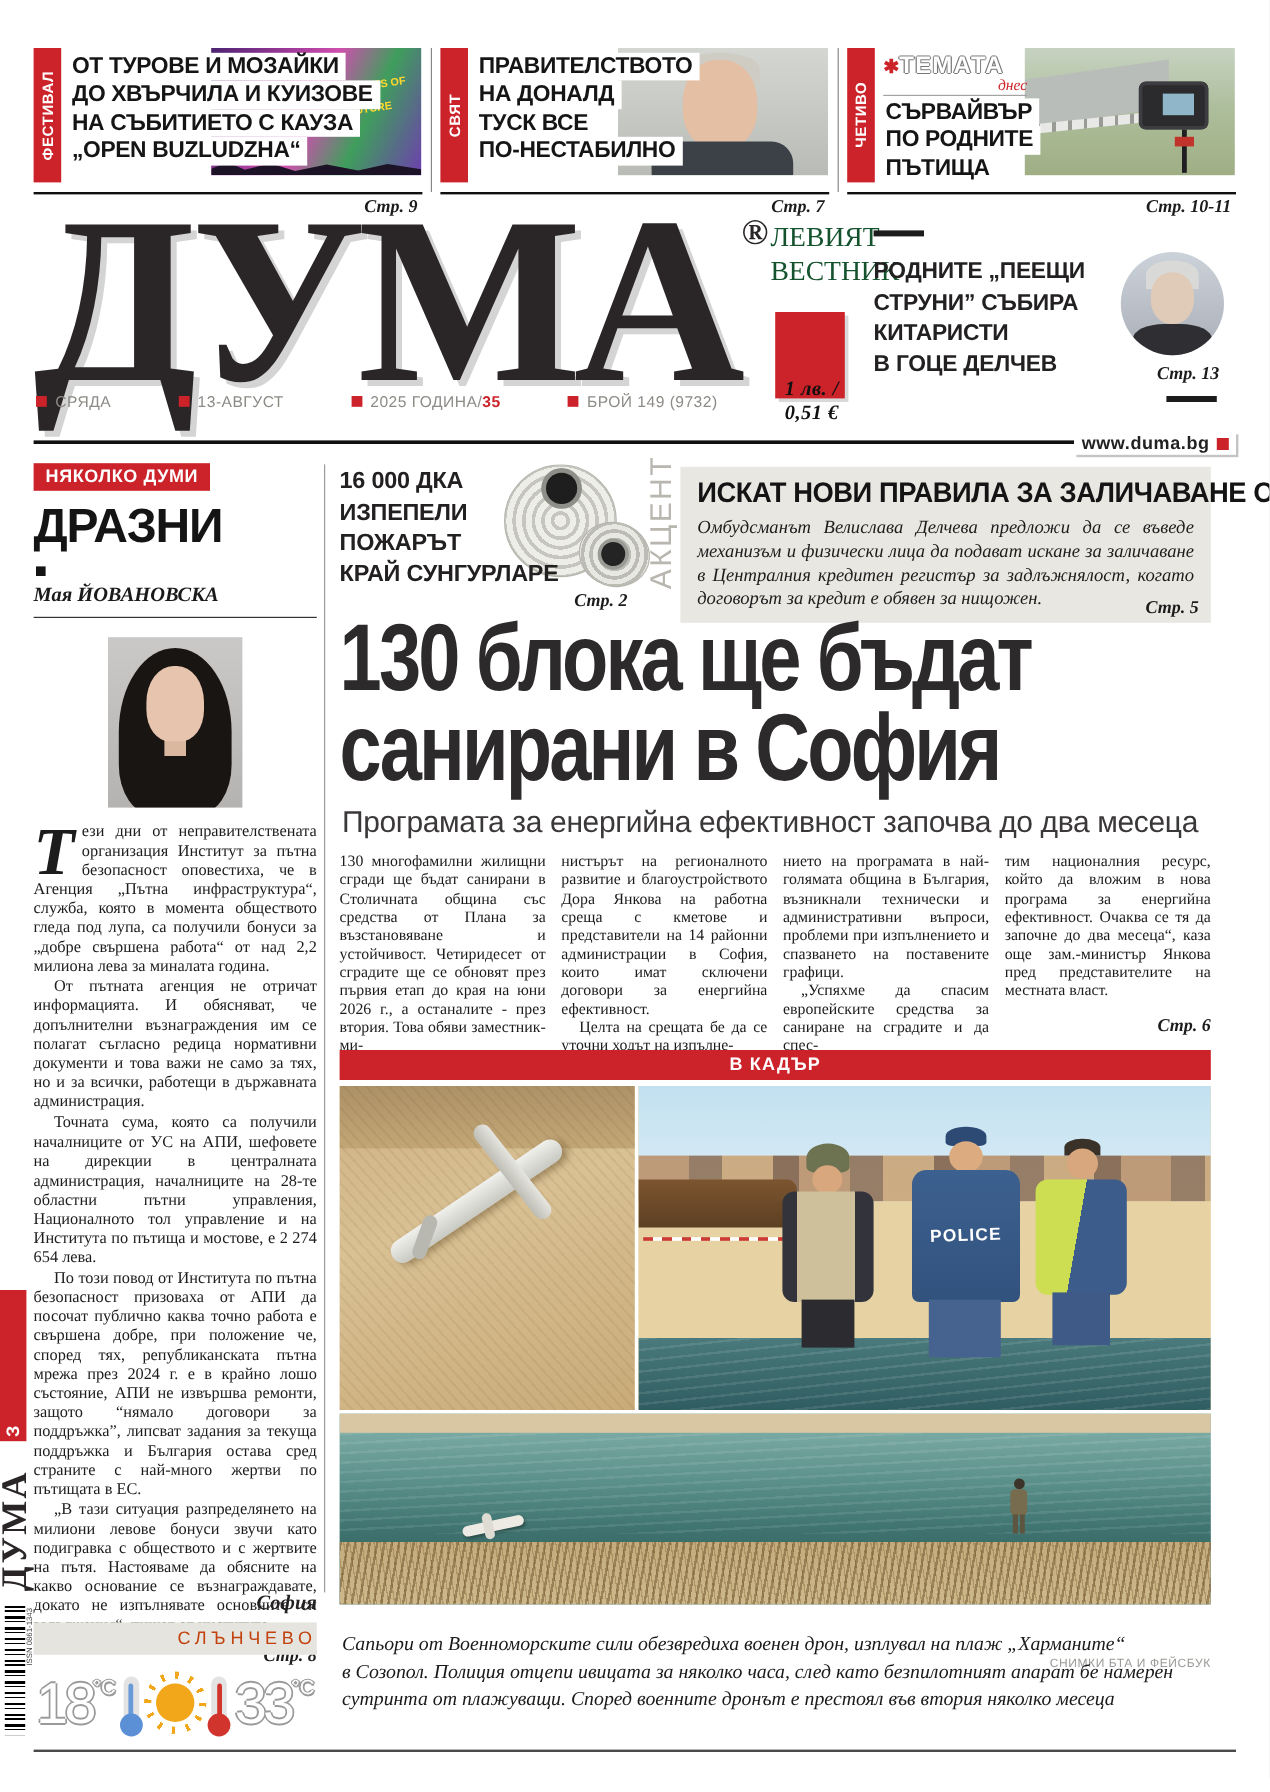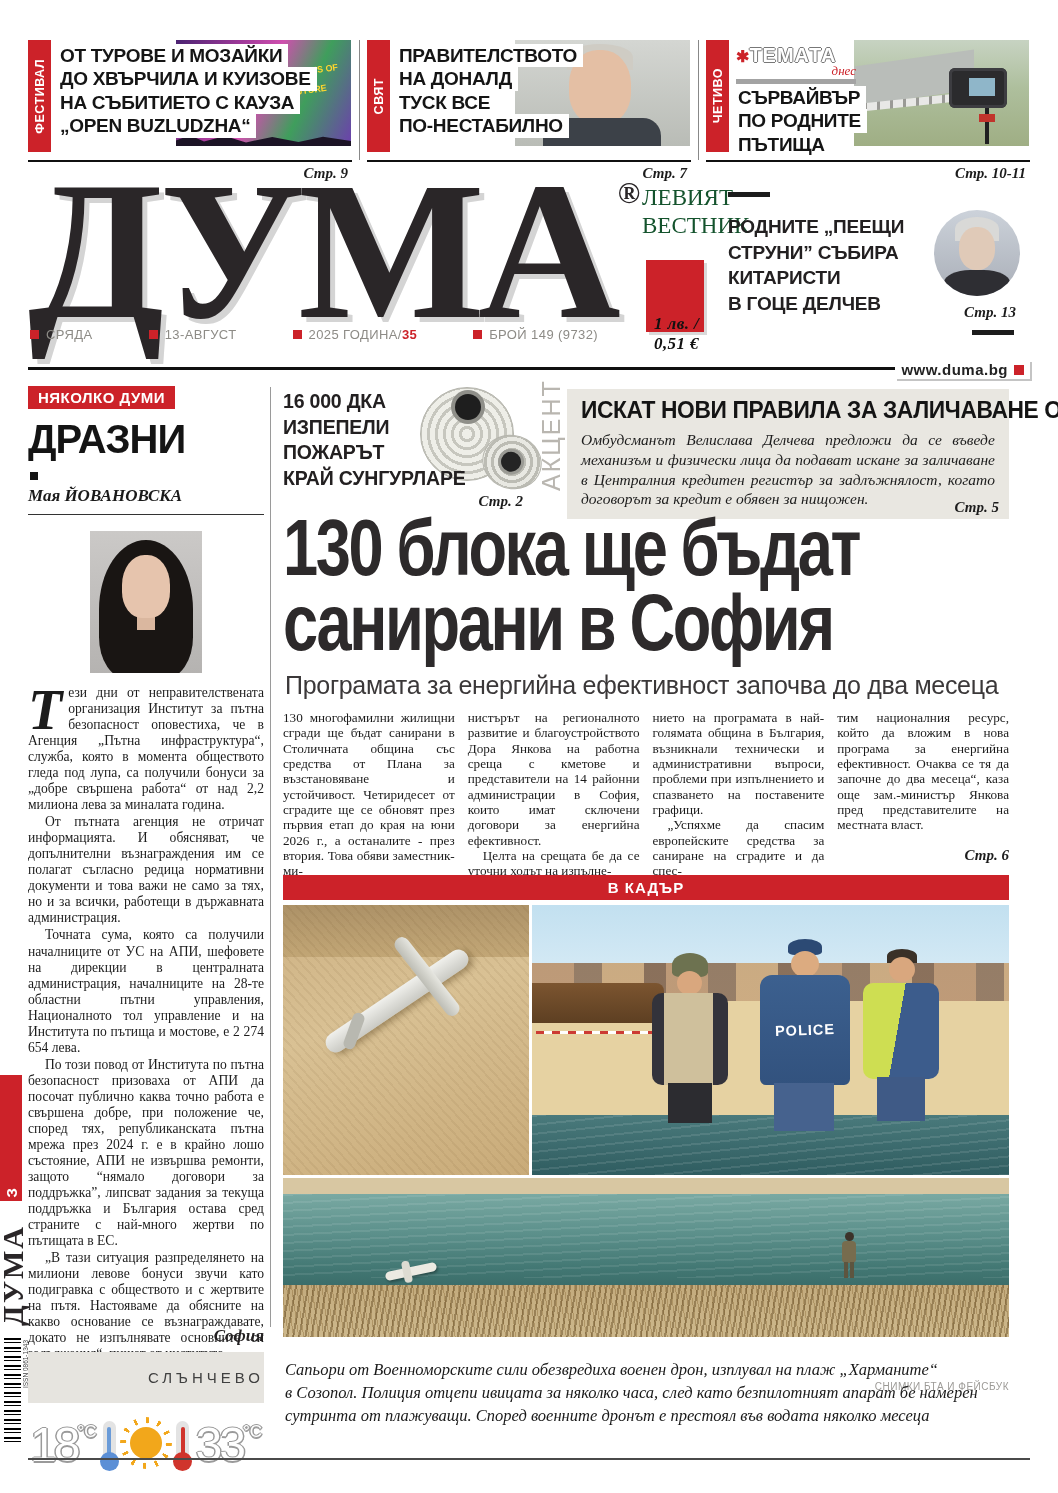--- a/index.html
+++ b/index.html
@@ -75,21 +75,21 @@
   .portrait .neck{position:absolute;top:58%;left:42%;width:16%;height:12%;background:#dab79f;}
   .op-body{font-family:"Liberation Serif",serif;font-size:13.6px;line-height:1.18;text-align:justify;color:#1c1c1c;}
   .op-body p{margin:0 0 1px;text-indent:17px;}
   .op-body p.first{text-indent:0;}
   .dropcap{float:left;font-family:"Liberation Serif",serif;font-style:italic;font-weight:bold;font-size:56px;line-height:.78;padding:4px 6px 0 0;}
   .op-pref{margin-top:10px;}
 
   
   .weather{position:absolute;left:28px;top:1326px;width:236px;text-align:right;}
   .wcity{font-weight:bold;font-style:italic;font-size:17px;}
-  .wcond{margin-top:6px;background:#e6e4df;color:#404040;font-size:15px;letter-spacing:4px;padding:17px 0;}
+  .wcond{margin-top:6px;background:#e6e4df;color:#c2410c;font-size:15px;letter-spacing:4px;padding:5px 0;}
   .wrow{margin-top:14px;display:flex;align-items:center;justify-content:space-between;padding:0 2px;}
   .temp{font-size:48px;letter-spacing:-3px;color:#fff;text-shadow:-1.5px 0 #9a9a9a,1.5px 0 #9a9a9a,0 -1.5px #9a9a9a,0 1.5px #9a9a9a,1px 1px 0 #9a9a9a;}
   .temp sup{font-size:17px;letter-spacing:0;vertical-align:24px;}
   .thermo{position:relative;display:inline-block;width:13px;height:42px;background:#e3e3e3;border-radius:7px;margin:0 2px 6px;}
   .thermo::before{content:"";position:absolute;left:4.5px;top:6px;width:4px;bottom:6px;border-radius:2px;background:#888;}
   .thermo::after{content:"";position:absolute;left:-3px;bottom:-8px;width:19px;height:19px;border-radius:50%;}
   .thermo.cold::before{background:#6a9bd8;} .thermo.cold::after{background:#5b8fd6;content:"";}
   .thermo.hot::before{background:#d0342c;} .thermo.hot::after{background:#d0342c;content:"";}
   .sun{position:relative;width:48px;height:48px;display:inline-block;margin-bottom:4px;}
   .sun::before{content:"";position:absolute;inset:-2px;border-radius:50%;background:repeating-conic-gradient(#f2a71b 0 7deg,rgba(0,0,0,0) 7deg 30deg);}
@@ -246,21 +246,21 @@
           <div class="cam-screen"></div>
             <div class="tripod"></div>
             <div class="tripod-red"></div>
         </div>
         <div class="tab">
             <span class="vtext">ЧЕТИВО</span>
           </div>
         <div class="tlines">
           <div style="position:relative;margin-bottom:2px;width:120px;">
             <span style="color:#cc2229;font-weight:bold;">✱</span><span style="color:#fff;font-weight:bold;font-size:20px;letter-spacing:1px;text-shadow:-1px 0 #777,1px 0 #777,0 -1px #777,0 1px #777;">ТЕМАТА</span>
-            <div style="text-align:right;color:#cc2229;font-family:'Liberation Serif',serif;font-style:italic;font-size:13px;margin-top:-4px;border-bottom:5px solid #a3a3a3;">днес</div>
+            <div style="text-align:right;color:#cc2229;font-family:'Liberation Serif',serif;font-style:italic;font-size:13px;margin-top:-4px;border-bottom:1px solid #a3a3a3;">днес</div>
           </div>
           <div class="tline">СЪРВАЙВЪР</div>
           <div class="tline">ПО РОДНИТЕ</div>
           <div class="tline">ПЪТИЩА</div>
         </div>
       </div>
       <div class="t-rule"></div>
       <div class="pref">Стр. 10-11</div>
     </div>
   </div>
@@ -441,18 +441,18 @@
             <div class="wlegs"></div>
           </div>
         <div class="grass"></div>
       </div>
     </div>
 
     <div class="credit">СНИМКИ БТА И ФЕЙСБУК</div>
     <div class="caption">
       <div>Сапьори от Военноморските сили обезвредиха военен дрон, изплувал на плаж „Харманите“</div>
       <div>в Созопол. Полиция отцепи ивицата за няколко часа, след като безпилотният апарат бе намерен</div>
-      <div>сутринта от плажуващи. Според военните дронът е престоял във водата няколко месеца</div>
+      <div>сутринта от плажуващи. Според военните дронът е престоял във втория няколко месеца</div>
     </div>
   </div>
 
   <div class="foot-rule"></div>
 </div>
 
 </body></html>

